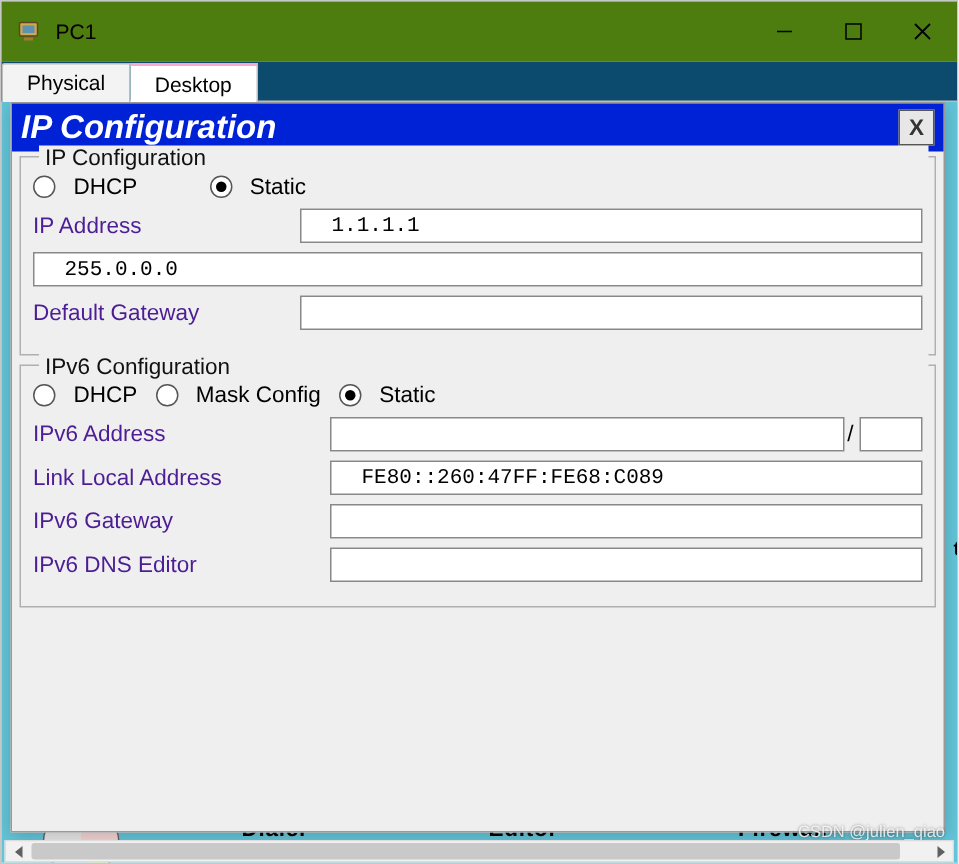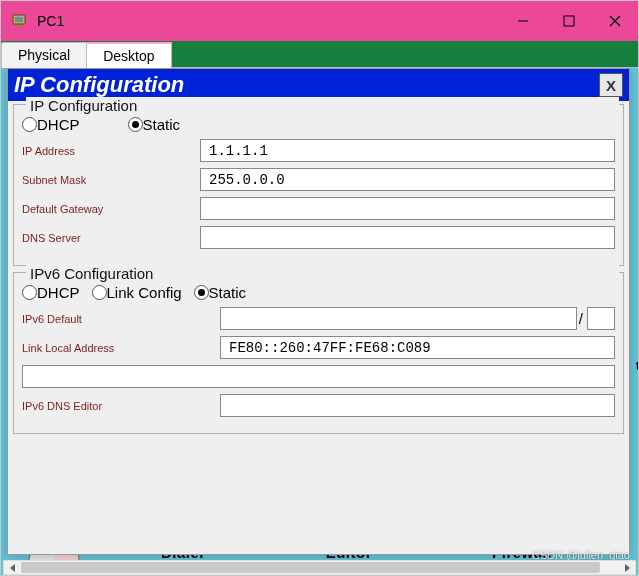--- a/index.html
+++ b/index.html
@@ -1,28 +1,28 @@
 <!DOCTYPE html>
 <html><head>
 <meta charset="utf-8">
 <style>
   * { box-sizing: border-box; margin: 0; padding: 0; font-family: Arial, Helvetica, sans-serif; }
   html, body { width: 639px; height: 576px; background: #fff; overflow: hidden; }
 
   .window { width: 639px; height: 576px; border: 1px solid #c7c7c7; position: relative; display: flex; flex-direction: column; }
 
-  .titlebar { height: 40px; display: flex; align-items: center; padding-left: 10px; background: #ec4899; }
+  .titlebar { height: 40px; display: flex; align-items: center; padding-left: 10px; background: #4d7c0f; }
   .titlebar .icon { width: 18px; height: 18px; margin-right: 8px; position: relative; }
   .titlebar .icon svg { width: 18px; height: 18px; }
   .titlebar .title { font-size: 14px; color: #000; }
   .win-controls { margin-left: auto; display: flex; height: 100%; }
   .win-btn { width: 46px; height: 100%; display: flex; align-items: center; justify-content: center; font-size: 16px; color: #000; cursor: default; }
   .win-btn svg { width: 12px; height: 12px; }
 
-  .tabs { display: flex; border-bottom: 1px solid #bdbdbd; background: #15803d; text-align: center; }
+  .tabs { display: flex; border-bottom: 1px solid #bdbdbd; background: #0c4a6e; text-align: center; }
   .tab { padding: 4px 16px; font-size: 14px; border: 1px solid #bdbdbd; border-bottom: none; background: #f3f3f3; position: relative; top: 1px; cursor: default; }
   .tab + .tab { border-left: none; }
   .tab.active { background: #fff; border-top: 2px solid #f9a8d4; }
   .tab.first { border-top-left-radius: 2px; }
 
   .desktop-bg { flex: 1; background: #63c5d9; position: relative; overflow: hidden; }
 
   .dialog {
     position: absolute; top: 0; left: 6px; right: 8px; bottom: 20px;
     background: #efefef; border: 1px solid #999; box-shadow: 0 2px 12px rgba(0,0,0,0.2);
@@ -36,31 +36,31 @@
     background: #e7e7e7; color: #333; font-weight: bold; font-style: normal;
     display: flex; align-items: center; justify-content: center; cursor: default;
     font-size: 15px;
   }
 
   .fieldset { border: 1px solid #b0b0b0; margin: 3px 5px 6px 5px; padding: 6px 8px 10px 8px; }
   .legend { position: relative; top: -14px; left: 4px; background: #efefef; padding: 0 4px; font-size: 15px; color: #111; }
   .fieldset-inner { margin-top: -12px; }
 
   .radio-row { display: flex; align-items: center; gap: 4px; margin-bottom: 6px; }
-  .radio-item { display: flex; align-items: center; gap: 0; margin-right: 8px; font-size: 15px; }
+  .radio-item { display: flex; align-items: center; gap: 12px; margin-right: 8px; font-size: 15px; }
   .radio-outer { width: 15px; height: 15px; border: 1px solid #555; border-radius: 50%; display: inline-flex; align-items: center; justify-content: center; background: #fff; }
   .radio-inner { width: 7px; height: 7px; background: #000; border-radius: 50%; }
 
   .form-row { display: flex; align-items: center; margin-bottom: 6px; }
-  .form-row label { font-size: 11px; color: #7f1d1d; }
+  .form-row label { font-size: 15px; color: #4c1d95; }
   .col-label { width: 178px; }
   .col-label2 { width: 198px; }
   .text-input {
     flex: 1; height: 23px; border: 1px solid #888; background: #fff;
-    font-family: "Courier New", monospace; font-size: 14px; padding: 1px 8px; color: #000;
+    font-family: "Courier New", monospace; font-size: 14px; padding: 1px 20px; color: #000;
   }
   .text-input.small { flex: none; width: 28px; margin-left: 2px; }
   .slash { margin: 0 2px; font-size: 15px; }
 
   .bottom-strip { position: absolute; left: 0; right: 0; bottom: 14px; display: flex; gap: 120px; padding-left: 160px; }
   .bottom-label { font-weight: bold; font-size: 15px; color: #000; letter-spacing: 0.5px; filter: blur(0.4px); }
 
   .pie { position: absolute; left: 26px; bottom: -12px; width: 58px; height: 58px; }
 
   .right-peek { position: absolute; top: 0; right: 0; bottom: 0; width: 8px; background: #63c5d9; }
@@ -156,65 +156,61 @@
                 </span>
               <span>Static</span>
             </span>
           </div>
 
           <div class="form-row">
             <label class="col-label">IP Address</label>
             <input class="text-input" type="text" value="1.1.1.1" style="">
           </div>
           <div class="form-row">
-            <label class="col-label">Subnet Mask</label>
             <input class="text-input" type="text" value="255.0.0.0" style="">
           </div>
           <div class="form-row">
             <label class="col-label">Default Gateway</label>
-            <input class="text-input" type="text" value="" style="">
-          </div>
-          <div class="form-row">
-            <label class="col-label">DNS Server</label>
             <input class="text-input" type="text" value="" style="">
           </div>
         </div>
       </div>
 
       <div class="fieldset">
         <div class="legend">IPv6 Configuration</div>
         <div class="fieldset-inner">
           <div class="radio-row">
             <span class="radio-item">
               <span class="radio-outer"></span>
               <span>DHCP</span>
             </span>
             <span class="radio-item">
               <span class="radio-outer"></span>
-              <span>Link Config</span>
+              <span>Mask Config</span>
             </span>
             <span class="radio-item">
               <span class="radio-outer">
                   <span class="radio-inner"></span>
                 </span>
               <span>Static</span>
             </span>
           </div>
 
           <div class="form-row">
-            <label class="col-label2">IPv6 Default</label>
+            <label class="col-label2">IPv6 Address</label>
             <input class="text-input" type="text" value="" style="">
             <span class="slash">/</span>
             <input class="text-input small" type="text" value="" style="">
           </div>
           <div class="form-row">
             <label class="col-label2">Link Local Address</label>
             <input class="text-input" type="text" value="FE80::260:47FF:FE68:C089" style="">
           </div>
           <div class="form-row">
+            <label class="col-label2">IPv6 Gateway</label>
             <input class="text-input" type="text" value="" style="">
           </div>
           <div class="form-row">
             <label class="col-label2">IPv6 DNS Editor</label>
             <input class="text-input" type="text" value="" style="">
           </div>
         </div>
       </div>
 
     </div>

